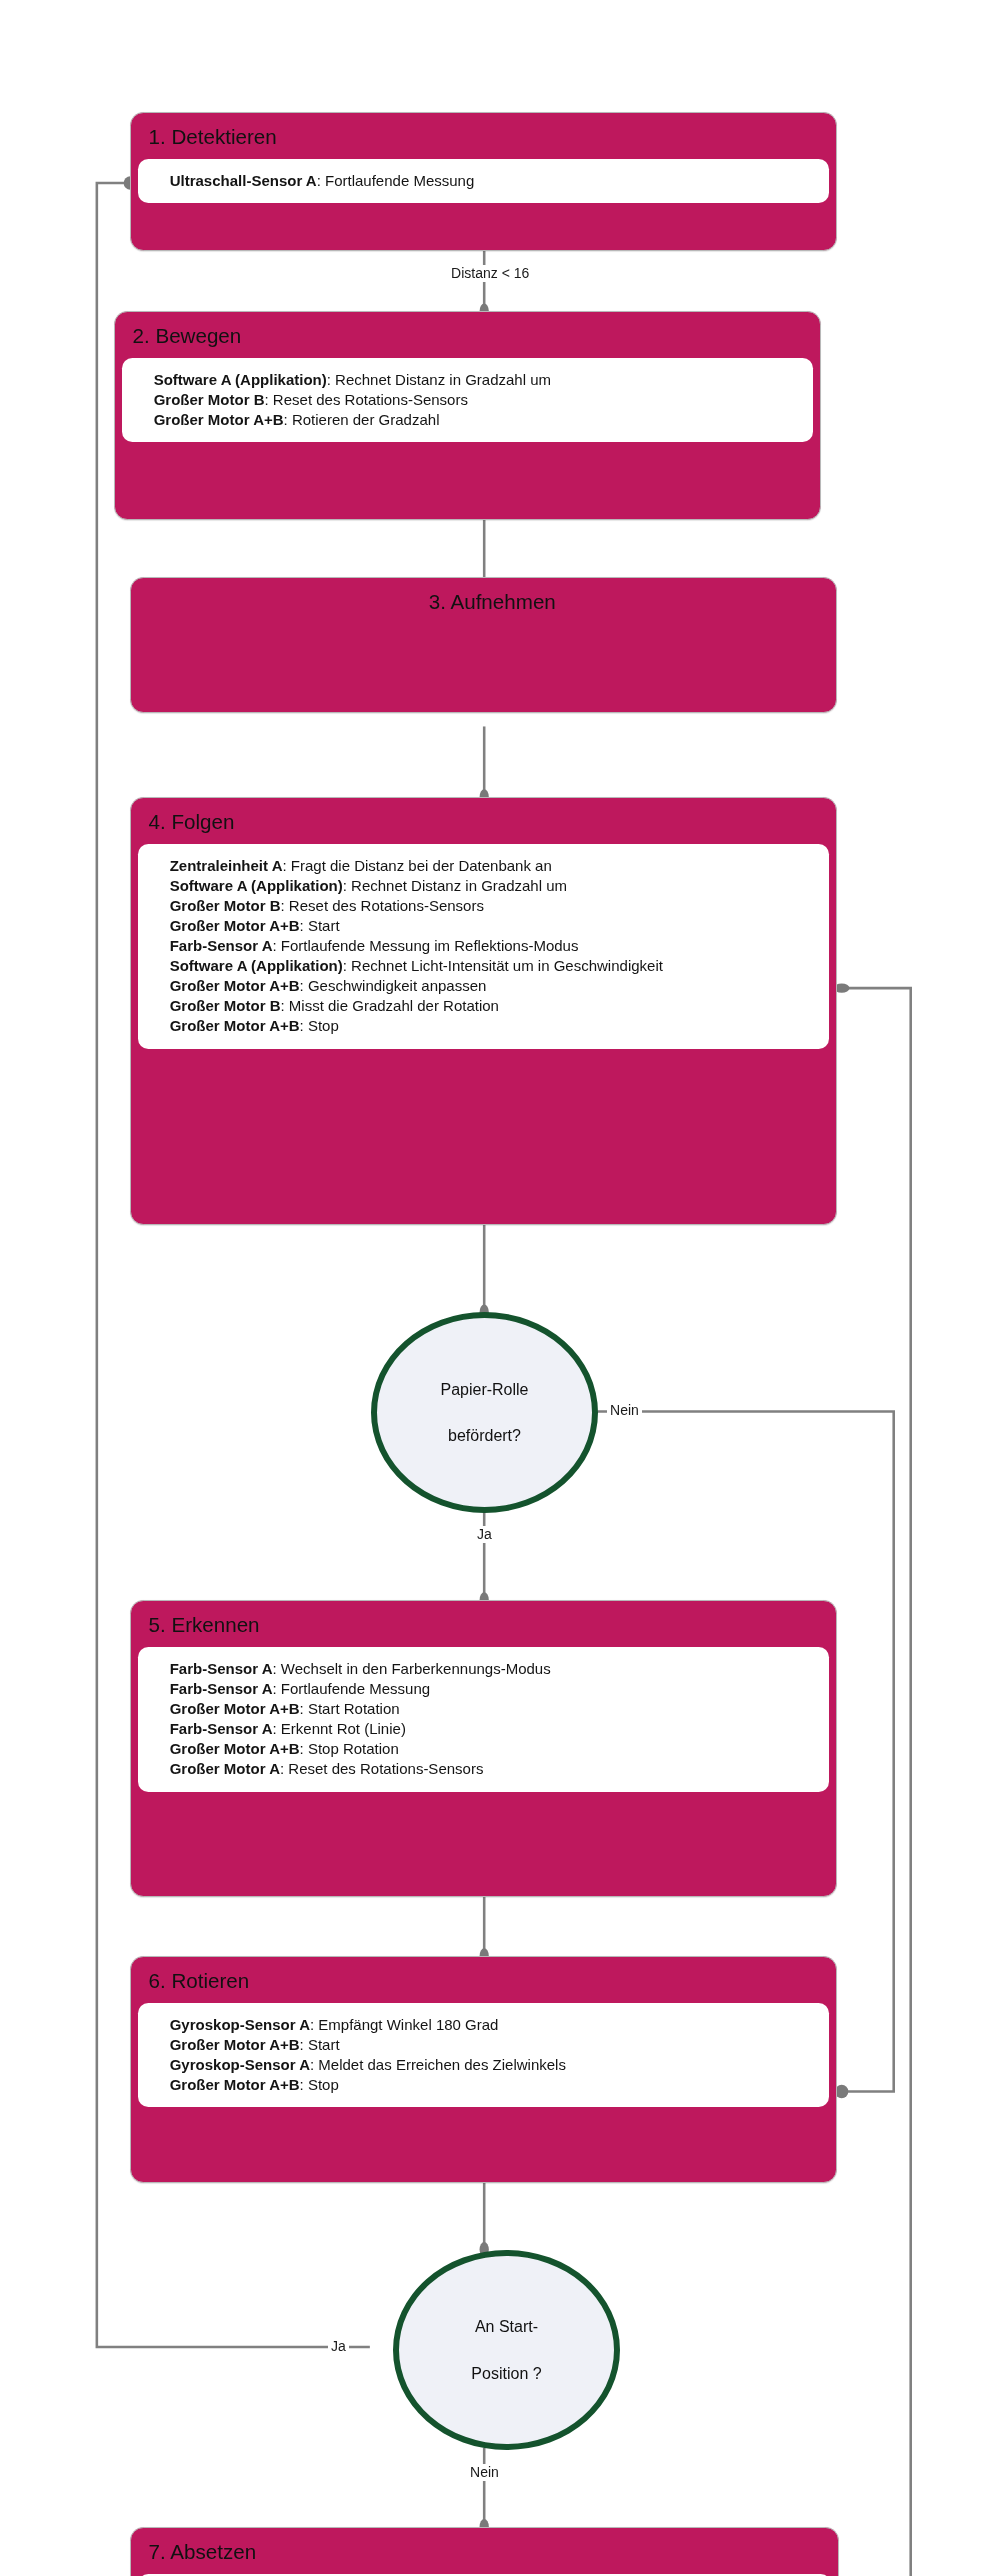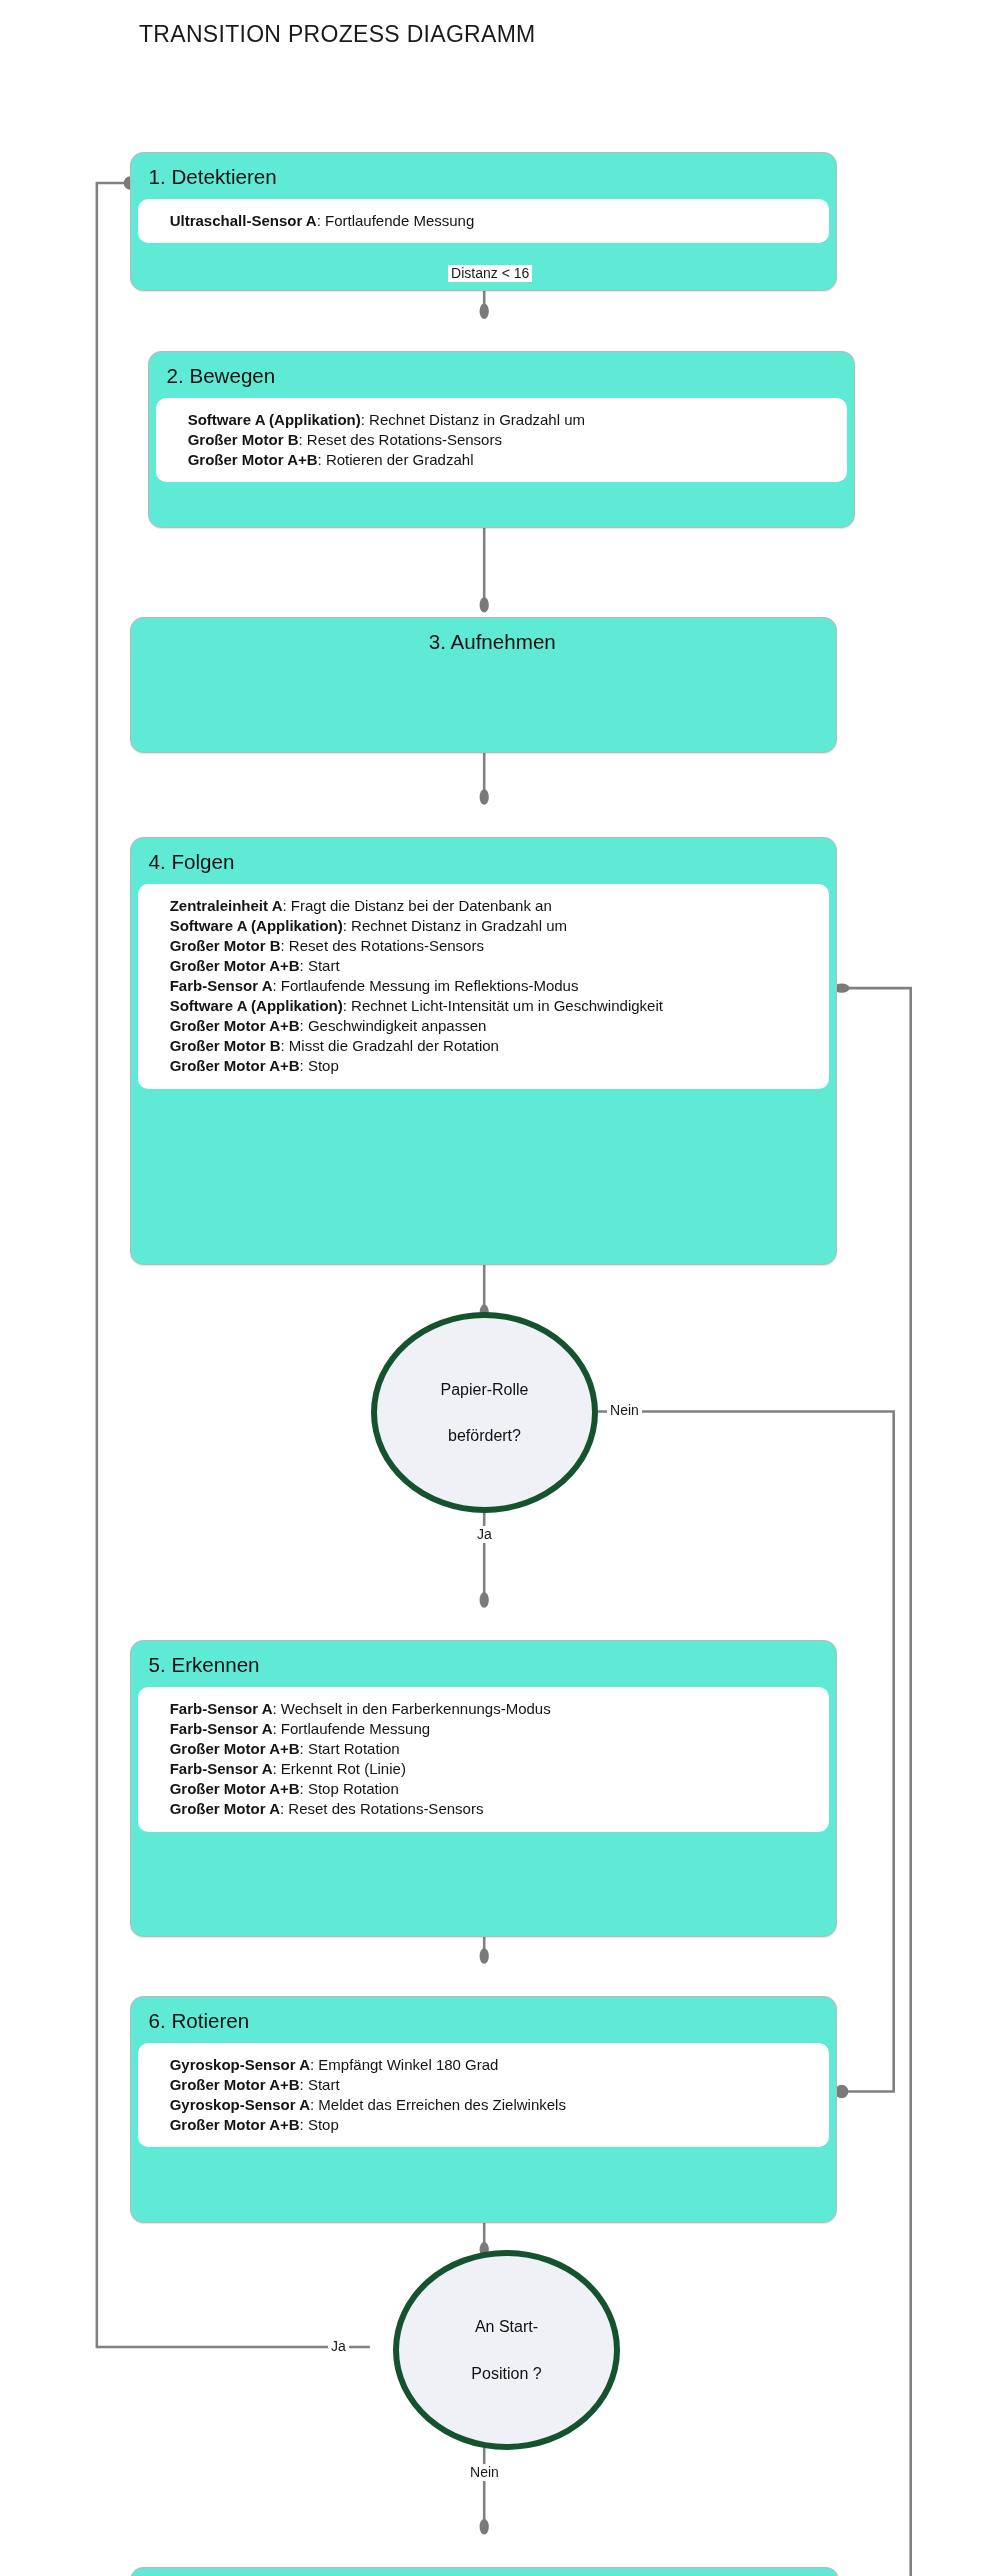--- a/index.html
+++ b/index.html
@@ -18,26 +18,25 @@
     font-size:23px;font-weight:400;color:#1a1a1a;
     letter-spacing:0.3px;white-space:nowrap;
   }
 
   
   .wires{position:absolute;left:0;top:0;width:989px;height:2752px;pointer-events:none;}
 
   
   .node{
     position:absolute;
-    background:#5eead4;
+    background:#be185d;
     border:1px solid #b8b8b8;
     border-radius:13.4px;
     box-sizing:border-box;
     box-shadow:0 0.5px 1px rgba(0,0,0,.10);
-    margin-top:40px;
   }
   .node-title{
     font-size:20.6px;font-weight:400;color:#111;
     padding:13.4px 0 11.3px 17.5px;line-height:1.05;
   }
   .node-body{
     background:#ffffff;
     border-radius:10.3px;
     margin:0 7.2px 7.2px 7.2px;
     padding:11.3px 15.5px 12.4px 15.5px;
@@ -72,21 +71,20 @@
     padding:1px 3.1px;
     white-space:nowrap;
     line-height:1.1;
   }
 </style>
 </head>
 <body>
 
 <div id="canvas">
 
-  <div class="diagram-title">TRANSITION PROZESS DIAGRAMM</div>
 
   <svg class="wires" width="989" height="2752" viewBox="0 0 1920 5342">
     <g stroke="#808080" stroke-width="5" fill="none" stroke-linecap="butt">
 
       <line x1="940" y1="487" x2="940" y2="602"></line>
 
       <line x1="940" y1="1008" x2="940" y2="1172"></line>
 
       <line x1="940" y1="1410" x2="940" y2="1545"></line>
 
@@ -126,21 +124,21 @@
 
   <div class="node" style="left:130px;top:112px;width:707px;height:139px;">
     <div class="node-title">1. Detektieren</div>
     <div class="node-body">
       <div class="line">
         <b>Ultraschall-Sensor A</b><span>: Fortlaufende Messung</span>
       </div>
     </div>
   </div>
 
-  <div class="node" style="left:148px;top:311px;width:707px;height:177px;">
+  <div class="node" style="left:114px;top:311px;width:707px;height:209px;">
     <div class="node-title">2. Bewegen</div>
     <div class="node-body">
       <div class="line">
         <b>Software A (Applikation)</b><span>: Rechnet Distanz in Gradzahl um</span>
       </div>
       <div class="line">
         <b>Großer Motor B</b><span>: Reset des Rotations-Sensors</span>
       </div>
       <div class="line">
         <b>Großer Motor A+B</b><span>: Rotieren der Gradzahl</span>

